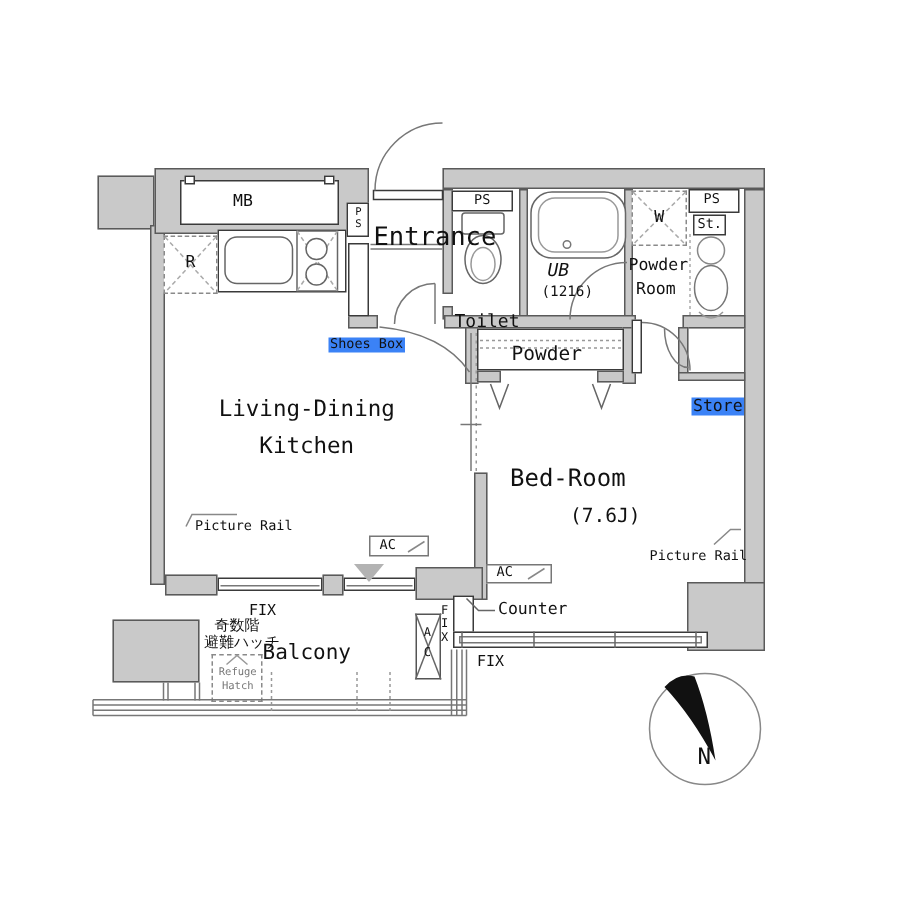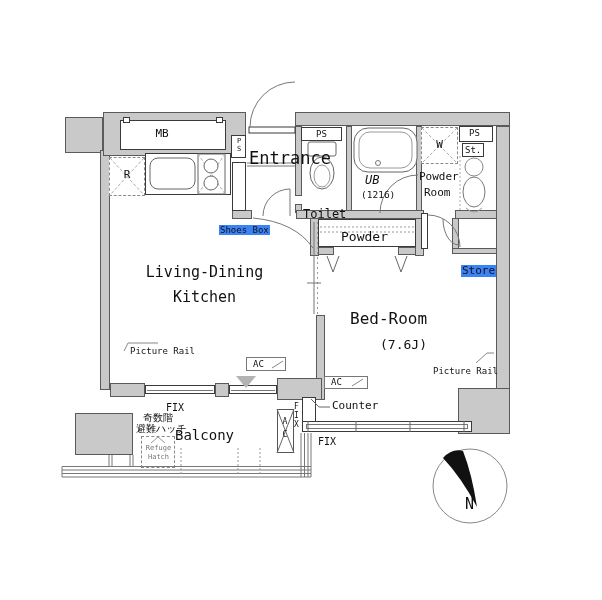--- a/index.html
+++ b/index.html
@@ -193,21 +193,21 @@
   <div class="lbl" style="left:419px;top:171px;font-size:11px;">Powder</div>
   <div class="lbl" style="left:424px;top:187px;font-size:11px;">Room</div>
   <div class="lbl ctr" style="left:421px;top:139px;width:37px;font-size:11px;">W</div>
   <div class="lbl" style="left:469px;top:128px;font-size:9px;">PS</div>
   <div class="lbl" style="left:465px;top:145px;font-size:9px;">St.</div>
   <div class="lbl whitebg" style="left:461px;top:221px;font-size:11px;">Store</div>
   <div class="lbl" style="left:341px;top:230px;font-size:13px;">Powder</div>
   <div class="lbl ctr" style="left:137px;top:264px;width:135px;font-size:15px;">Living-Dining</div>
   <div class="lbl ctr" style="left:137px;top:289px;width:135px;font-size:15px;">Kitchen</div>
   <div class="lbl" style="left:130px;top:346px;font-size:9px;">Picture Rail</div>
-  <div class="lbl" style="left:350px;top:310px;font-size:16px;">Bed-Room</div>
+  <div class="lbl" style="left:340px;top:310px;font-size:16px;">Bed-Room</div>
   <div class="lbl" style="left:380px;top:338px;font-size:13px;text-align:right;">(7.6J)</div>
   <div class="lbl" style="left:433px;top:366px;font-size:9px;">Picture Rail</div>
   <div class="lbl" style="left:253px;top:359px;font-size:9px;">AC</div>
   <div class="lbl" style="left:331px;top:377px;font-size:9px;">AC</div>
   <div class="lbl" style="left:332px;top:400px;font-size:11px;">Counter</div>
   <div class="lbl" style="left:166px;top:402px;font-size:10px;">FIX</div>
   <div class="lbl" style="left:318px;top:436px;font-size:10px;">FIX</div>
   <div class="lbl stack" style="left:293px;top:402px;width:7px;font-size:8px;line-height:9px;">FIX</div>
   <div class="lbl stack" style="left:281px;top:415px;width:8px;font-size:8px;line-height:13px;">AC</div>
   <div class="lbl" style="left:143px;top:412px;font-size:10px;font-family:'DejaVu Sans',sans-serif;">奇数階</div>

